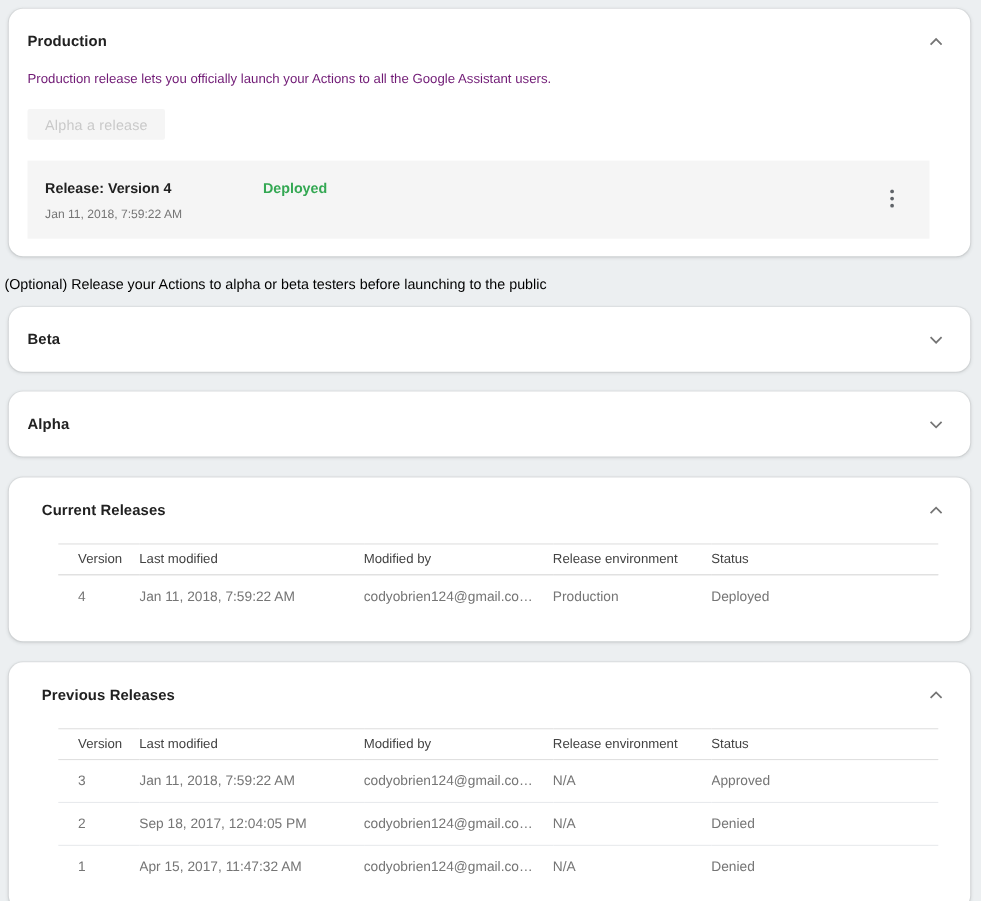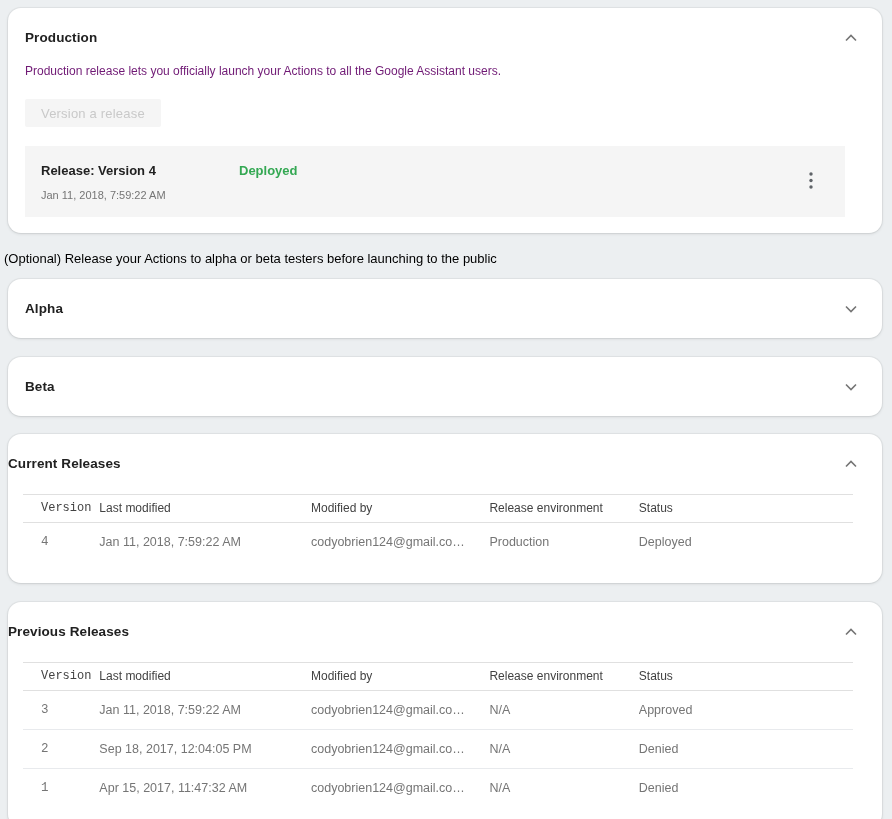--- a/index.html
+++ b/index.html
@@ -64,21 +64,21 @@
 
   
   .collapsed-card {
     height: 59px; padding: 0 17px;
     display: flex; align-items: center; justify-content: space-between;
     margin-bottom: 18px; cursor: pointer;
   }
   .collapsed-card.alpha { margin-bottom: 19px; }
 
   
-  .table-card { padding: 20px 17px 22px 0; margin-bottom: 19px; }
+  .table-card { padding: 20px 17px 22px 30px; margin-bottom: 19px; }
   .table-card.previous { padding-bottom: 20px; margin-bottom: 0; }
   .rel-table {
     border-collapse: collapse; table-layout: fixed;
     margin: 21px 12px 0 15px;
     width: calc(100% - 27px);
   }
   .rel-table col.c-version { width: 9.2%; }
   .rel-table col.c-modified { width: 25.5%; }
   .rel-table col.c-by { width: 21.5%; }
   .rel-table col.c-env { width: 18%; }
@@ -87,84 +87,84 @@
     font-weight: 400; font-size: 12px; color: #424242;
     text-align: left; padding: 6px 4px 7px 0;
     border-top: 1px solid #e0e0e0; border-bottom: 1px solid #e0e0e0;
     white-space: nowrap; overflow: hidden;
   }
   .rel-table td {
     font-size: 12.5px; color: #757575;
     padding: 12px 4px 12px 0;
     white-space: nowrap; overflow: hidden;
   }
-  .rel-table th:first-child, .rel-table td:first-child { padding-left: 18px; font-family: Liberation Mono, monospace; }
+  .rel-table th:first-child, .rel-table td:first-child { padding-left: 18px; }
   .rel-table tbody tr + tr td { border-top: 1px solid #e8eaed; }
 </style>
 </head>
 <body>
 
 <div class="page">
 
   <section class="card production-card">
     <div class="card-header">
       <h2 class="card-title">Production</h2>
       <button class="chevron-btn">
         <span>
           <svg width="12" height="8" viewBox="0 0 12 8">
               <path d="M1 6.5 L6 1.5 L11 6.5" fill="none" stroke="#757575" stroke-width="1.6"></path>
             </svg>
         </span>
       </button>
     </div>
     <p class="card-desc">Production release lets you officially launch your Actions to all the Google Assistant users.</p>
-    <button class="create-btn" disabled="">Version a release</button>
+    <button class="create-btn" disabled="">Alpha a release</button>
 
     <div class="release-row">
       <div class="release-line">
         <span class="release-name">Release: Version 4</span>
         <span class="release-status">Deployed</span>
       </div>
       <div class="release-date">Jan 11, 2018, 7:59:22 AM</div>
       <button class="kebab-btn">
         <span>
           <svg width="4" height="17" viewBox="0 0 4 17">
               <circle cx="2" cy="2" r="1.7" fill="#5f6368"></circle>
               <circle cx="2" cy="8.5" r="1.7" fill="#5f6368"></circle>
               <circle cx="2" cy="15" r="1.7" fill="#5f6368"></circle>
             </svg>
         </span>
       </button>
     </div>
   </section>
 
   <p class="optional-note">(Optional) Release your Actions to alpha or beta testers before launching to the public</p>
+
+  <section class="card collapsed-card">
+    <h2 class="card-title">Beta</h2>
+    <button class="chevron-btn">
+      <span>
+        <svg width="12" height="8" viewBox="0 0 12 8">
+            <path d="M1 1.5 L6 6.5 L11 1.5" fill="none" stroke="#757575" stroke-width="1.6"></path>
+          </svg>
+      </span>
+    </button>
+  </section>
 
   <section class="card collapsed-card alpha">
     <h2 class="card-title">Alpha</h2>
     <button class="chevron-btn">
       <span>
         <svg width="12" height="8" viewBox="0 0 12 8">
             <path d="M1 1.5 L6 6.5 L11 1.5" fill="none" stroke="#757575" stroke-width="1.6"></path>
           </svg>
       </span>
     </button>
   </section>
 
-  <section class="card collapsed-card">
-    <h2 class="card-title">Beta</h2>
-    <button class="chevron-btn">
-      <span>
-        <svg width="12" height="8" viewBox="0 0 12 8">
-            <path d="M1 1.5 L6 6.5 L11 1.5" fill="none" stroke="#757575" stroke-width="1.6"></path>
-          </svg>
-      </span>
-    </button>
-  </section>
-
   <section class="card table-card">
     <div class="card-header">
       <h2 class="card-title">Current Releases</h2>
       <button class="chevron-btn">
         <span>
           <svg width="12" height="8" viewBox="0 0 12 8">
               <path d="M1 6.5 L6 1.5 L11 6.5" fill="none" stroke="#757575" stroke-width="1.6"></path>
             </svg>
         </span>
       </button>

